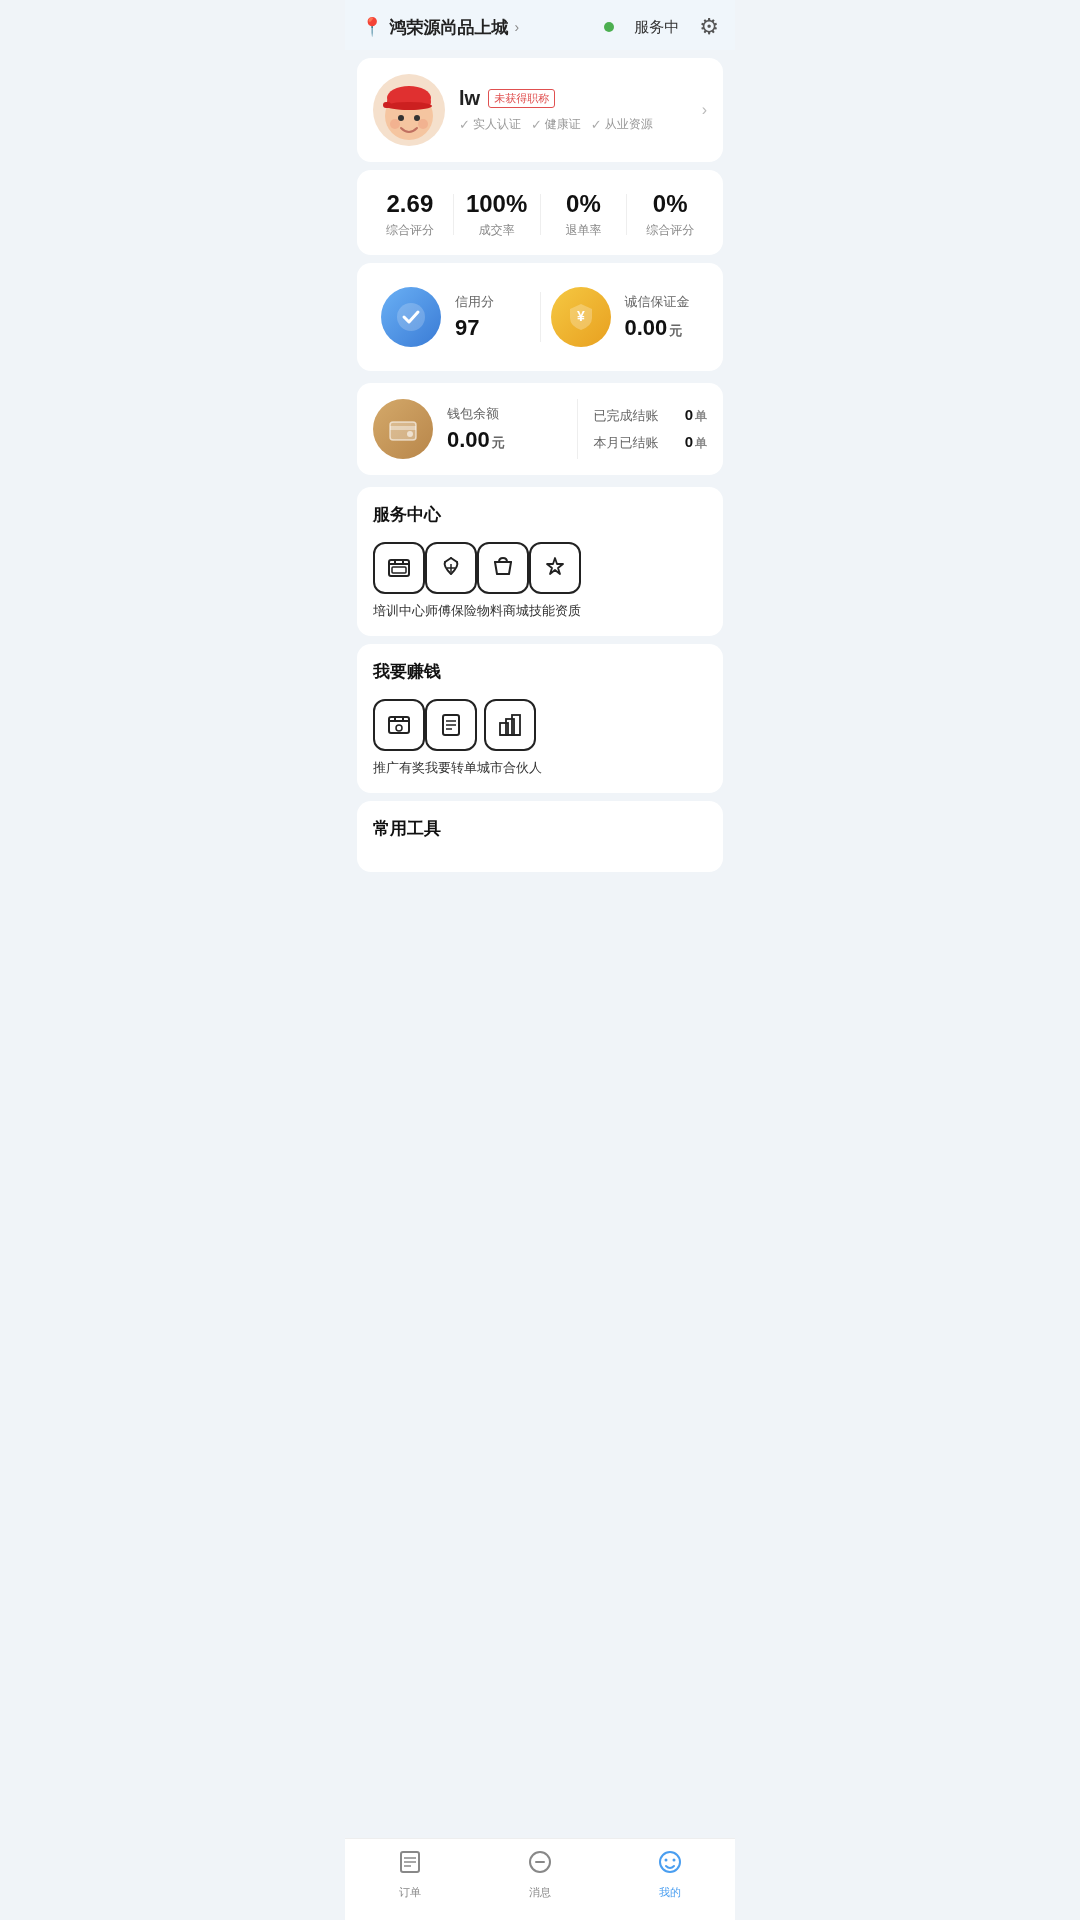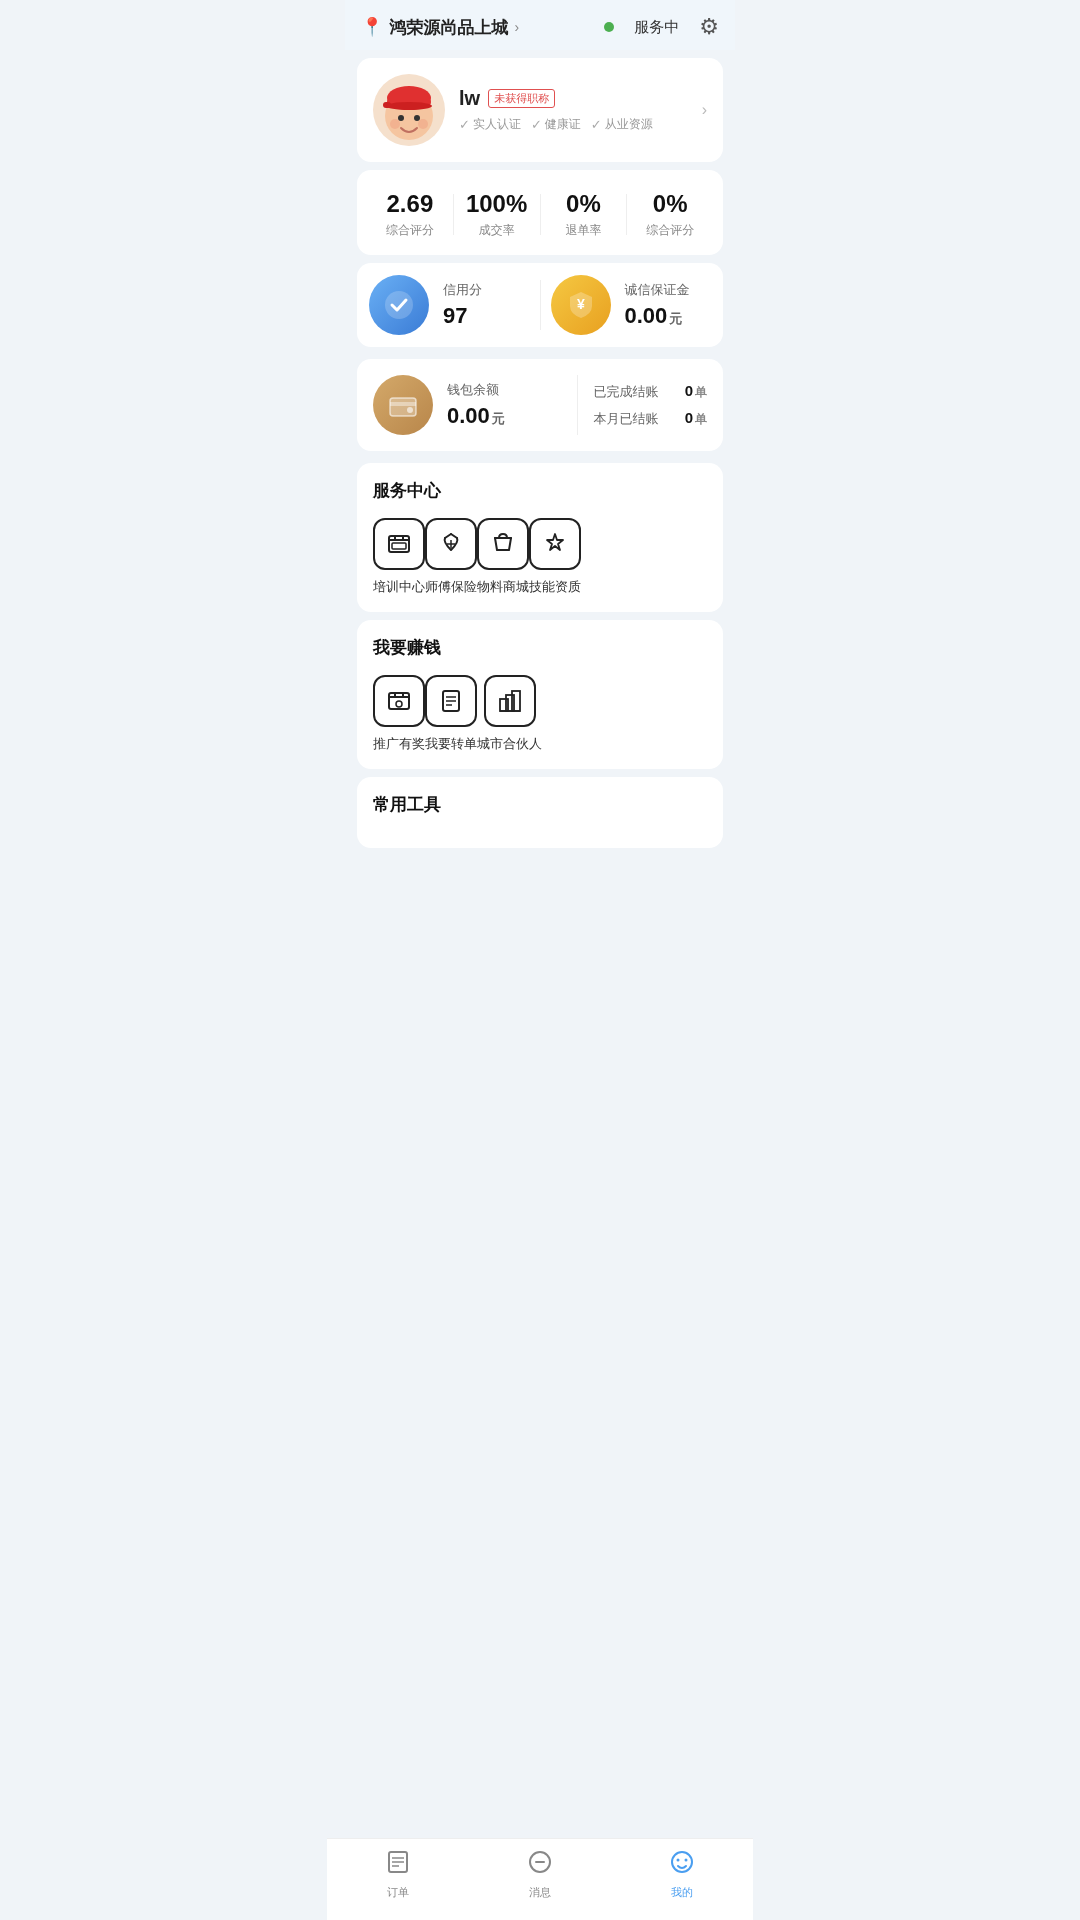--- a/index.html
+++ b/index.html
@@ -157,21 +157,21 @@
       width: 1px;
       background: #eee;
       margin: 4px 0;
     }
 
     
     .credit-card {
       background: white;
       margin: 8px 12px;
       border-radius: 14px;
-      padding: 12px;
+      padding: 24px;
       display: flex;
       align-items: center;
     }
     .credit-left {
       flex: 1;
       display: flex;
       align-items: center;
       gap: 14px;
     }
     .credit-icon-wrap {
@@ -336,21 +336,21 @@
       font-size: 13px;
       color: #333;
     }
 
     
     .bottom-nav {
       position: fixed;
       bottom: 0;
       left: 50%;
       transform: translateX(-50%);
-      width: 426px;
+      width: 390px;
       background: white;
       border-top: 1px solid #eee;
       display: flex;
       justify-content: space-around;
       padding: 10px 0 20px;
     }
     .nav-item {
       display: flex;
       flex-direction: column;
       align-items: center;

